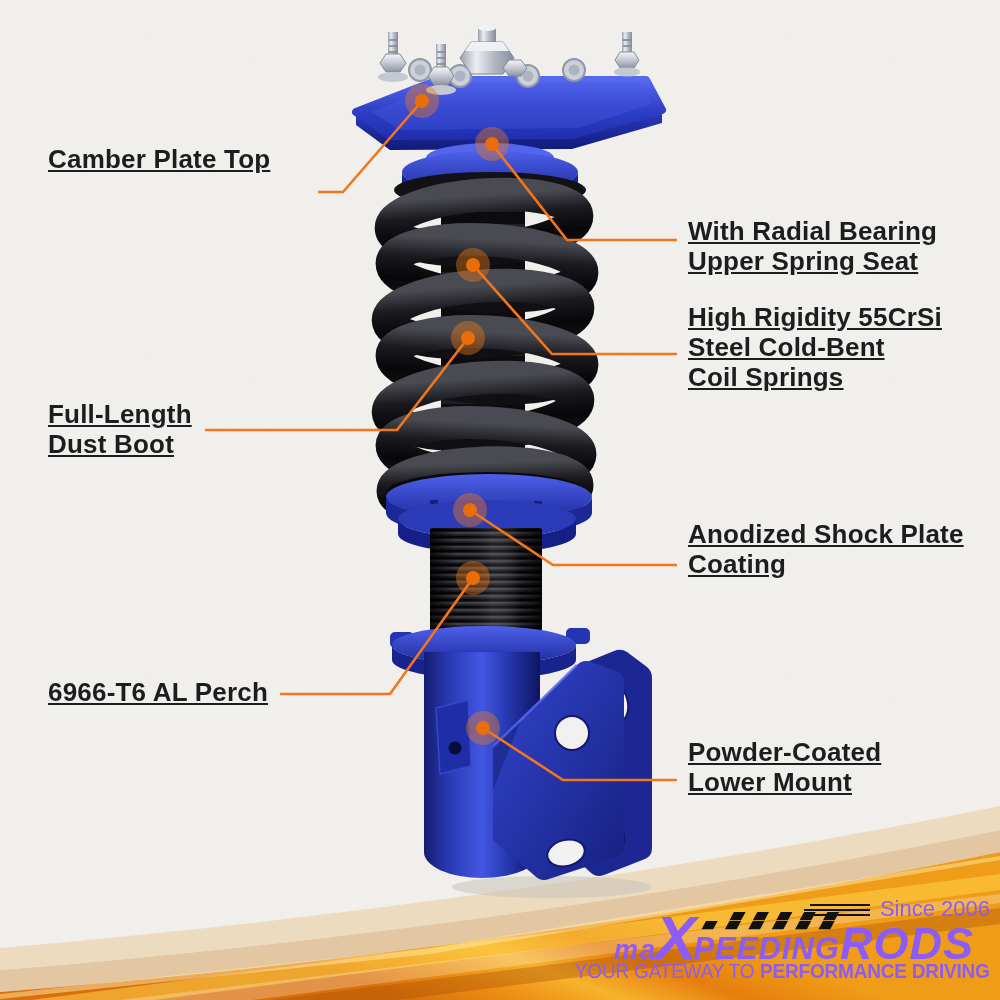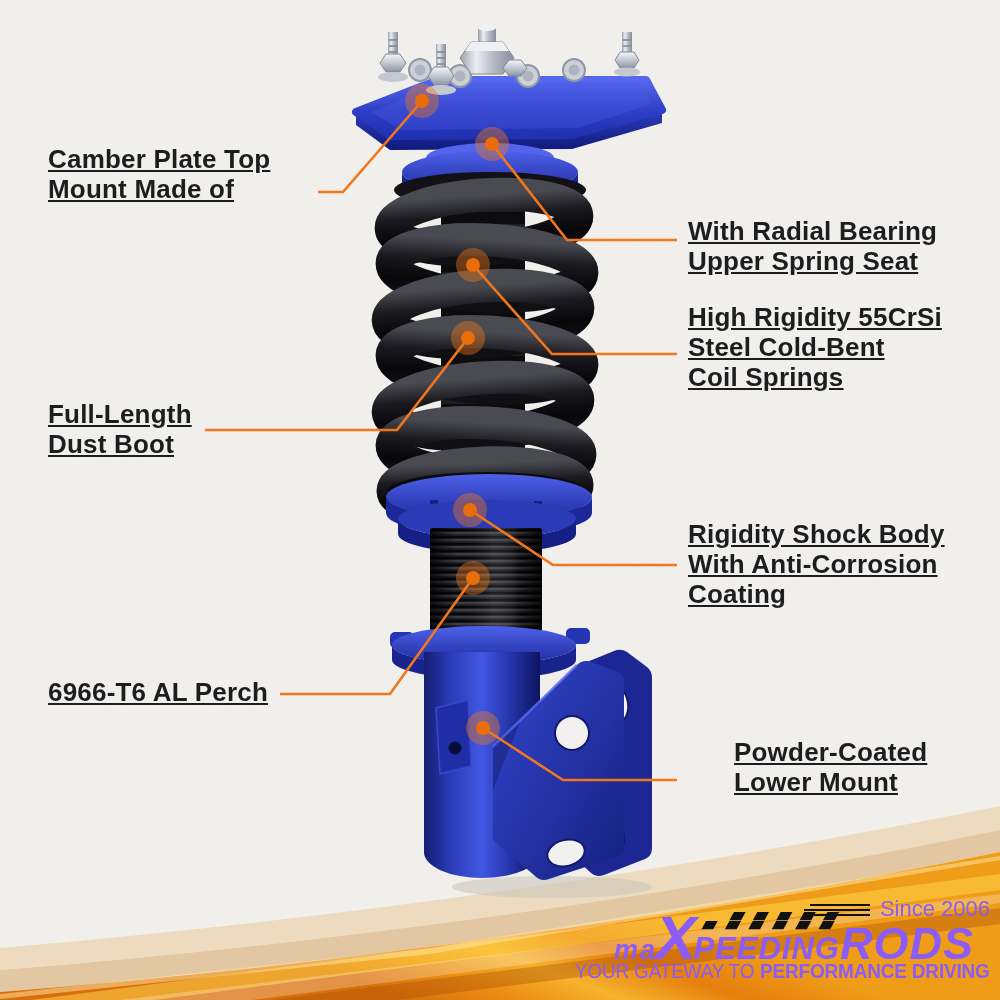--- a/index.html
+++ b/index.html
@@ -17,21 +17,21 @@
     position:absolute;z-index:5;
     font-size:26px;line-height:30px;font-weight:600;
     color:#1d1d1f;letter-spacing:.2px;white-space:nowrap;text-decoration:underline;
   }
   #lbl-camber{left:48px;top:144px;}
   #lbl-upper{left:688px;top:216px;}
   #lbl-springs{left:688px;top:302px;}
   #lbl-dust{left:48px;top:399px;}
   #lbl-shock{left:688px;top:519px;}
   #lbl-perch{left:48px;top:677px;}
-  #lbl-lower{left:688px;top:737px;margin-left:46px;}
+  #lbl-lower{left:688px;top:737px;}
 
   
   #brand{position:absolute;z-index:6;left:600px;top:893px;width:394px;height:102px;color:#8b5cf6;}
   #brand .since{position:absolute;top:3px;right:4px;font-size:22px;font-weight:400;}
   #brand .speedlines{position:absolute;top:9px;right:122px;width:68px;height:16px;}
   #brand .logo-line{position:absolute;left:14px;top:14px;font-size:60px;line-height:62px;white-space:nowrap;}
   #brand .ma{font-size:27px;font-weight:700;font-style:italic;letter-spacing:2px;}
   #brand .x{font-size:62px;font-weight:700;font-style:italic;margin:0 -3px 0 -2px;}
   #brand .peeding{font-size:31px;font-weight:700;font-style:italic;letter-spacing:1px;text-transform:uppercase;}
   #brand .rods{font-size:45px;font-weight:700;font-style:italic;letter-spacing:1px;}
@@ -287,38 +287,36 @@
       </g>
     <g>
         <circle cx="483" cy="728" r="17" fill="#ED7A1C" opacity="0.42"></circle>
         <circle cx="483" cy="728" r="7" fill="#E96D08"></circle>
       </g>
   </g>
 </svg>
 
 <div class="label" id="lbl-camber">
   <div>Camber Plate Top</div>
-  <div>Mount Made of</div>
 </div>
 <div class="label" id="lbl-upper">
   <div>With Radial Bearing</div>
   <div>Upper Spring Seat</div>
 </div>
 <div class="label" id="lbl-springs">
   <div>High Rigidity 55CrSi</div>
   <div>Steel Cold-Bent</div>
   <div>Coil Springs</div>
 </div>
 <div class="label" id="lbl-dust">
   <div>Full-Length</div>
   <div>Dust Boot</div>
 </div>
 <div class="label" id="lbl-shock">
-  <div>Rigidity Shock Body</div>
-  <div>With Anti-Corrosion</div>
+  <div>Anodized Shock Plate</div>
   <div>Coating</div>
 </div>
 <div class="label" id="lbl-perch">
   <div>6966-T6 AL Perch</div>
 </div>
 <div class="label" id="lbl-lower">
   <div>Powder-Coated</div>
   <div>Lower Mount</div>
 </div>
 

